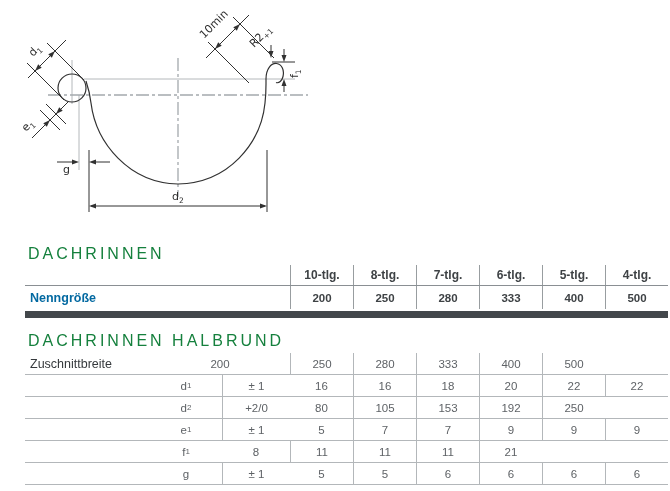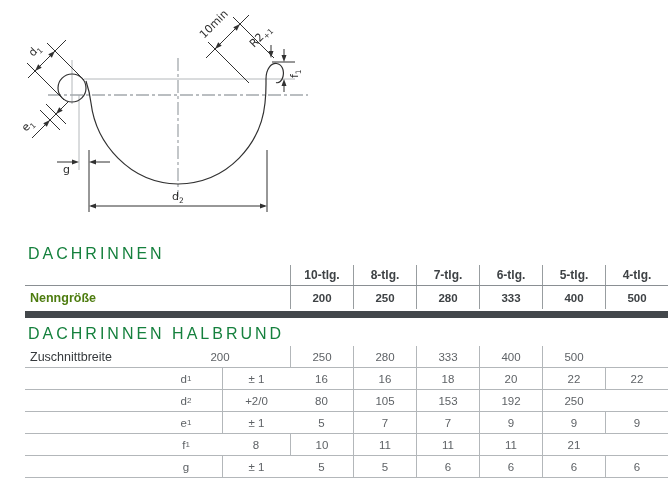--- a/index.html
+++ b/index.html
@@ -1,25 +1,25 @@
 <!DOCTYPE html>
 <html><head>
 <meta charset="utf-8">
 <style>
   html,body{margin:0;padding:0;background:#ffffff;}
   body{width:670px;height:491px;font-family:"Liberation Sans",sans-serif;color:#3e4245;position:relative;overflow:hidden;}
   .drawing-wrap{position:absolute;left:0;top:0;width:670px;height:245px;}
   .tables{position:absolute;left:25px;top:245px;width:643px;}
   .sec-title{font-size:16px;letter-spacing:3px;color:#15803d;font-weight:400;line-height:18px;margin:0 0 2px 3px;}
-  .sec-title2{margin-top:7px;margin-bottom:3px;}
+  .sec-title2{margin-top:14px;margin-bottom:3px;}
   
   .t1-head{display:grid;grid-template-columns:265px repeat(6,63px);height:20px;border-bottom:1px solid #8a8f93;}
   .t1-head .vcell{border-left:1px solid #989da0;display:flex;align-items:center;justify-content:center;font-size:12px;font-weight:bold;color:#3e4245;}
   .t1-row{display:grid;grid-template-columns:265px repeat(6,63px);height:23px;}
-  .t1-row .lab{display:flex;align-items:center;padding-left:5px;font-size:12.5px;font-weight:bold;color:#4d7c0f;}
+  .t1-row .lab{display:flex;align-items:center;padding-left:5px;font-size:12.5px;font-weight:bold;color:#0369a1;}
   .t1-row .vcell{border-left:1px solid #989da0;display:flex;align-items:center;justify-content:center;font-size:11.5px;font-weight:bold;color:#3e4245;}
   .bar{height:7px;background:#43474b;margin-top:2px;}
   
   .t2-zrow{display:grid;grid-template-columns:125px 140px repeat(6,63px);height:21px;border-bottom:1px solid #b3b7ba;}
   .t2-zrow .lab{display:flex;align-items:center;padding-left:5px;font-size:12.5px;font-weight:normal;color:#35393c;}
   .t2-zrow .tol{display:flex;align-items:center;justify-content:center;padding-right:28px;font-size:11.5px;color:#5e6266;}
   .t2-row{display:grid;grid-template-columns:125px 72px 68px repeat(6,63px);height:21px;border-bottom:1px solid #b3b7ba;}
   .t2-row .sym{display:flex;align-items:center;justify-content:center;font-size:11.5px;color:#5e6266;}
   .t2-row .tol{border-left:1px solid #b3b7ba;display:flex;align-items:center;justify-content:center;font-size:11.5px;color:#5e6266;}
   .vnum{display:flex;align-items:center;justify-content:center;font-size:11.5px;color:#5e6266;}
@@ -214,21 +214,20 @@
       <div class="vnum">9</div>
     </div>
 
     <div class="t2-row">
       <div></div>
       <div class="sym">
         <span>f</span>
         <sub>1</sub>
       </div>
       <div class="vnum">8</div>
-      <div class="vnum">10</div>
       <div class="vnum">11</div>
       <div class="vnum">11</div>
       <div class="vnum">11</div>
       <div class="vnum">21</div>
     </div>
 
     <div class="t2-row">
       <div></div>
       <div class="sym">
         <span>g</span>

